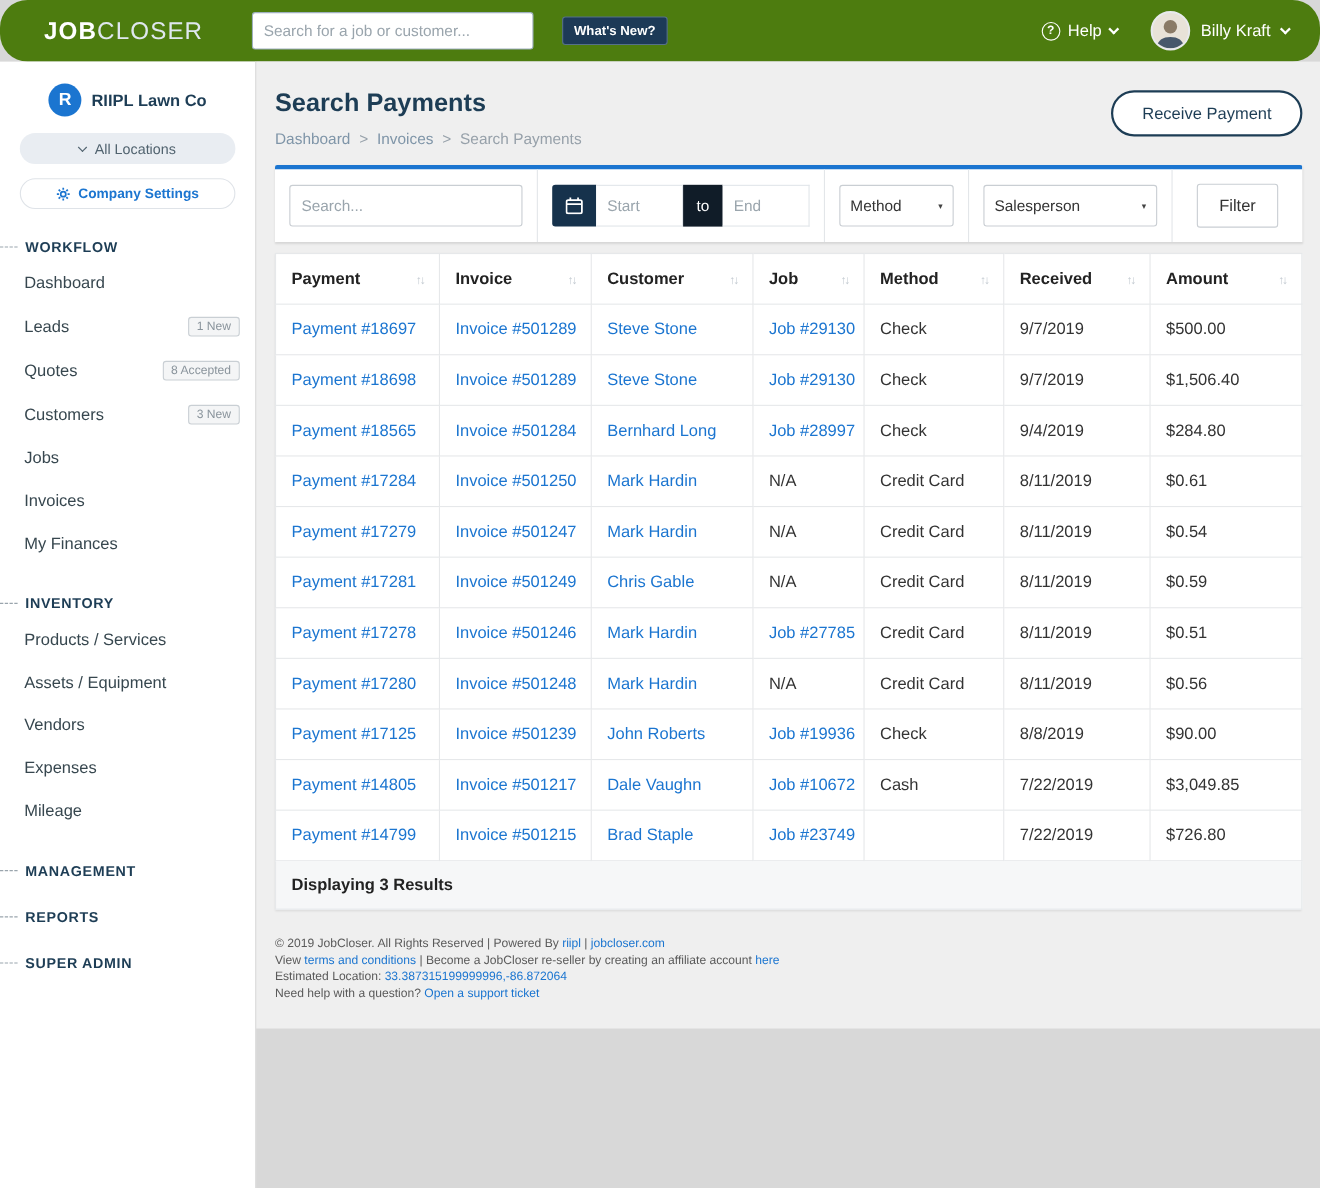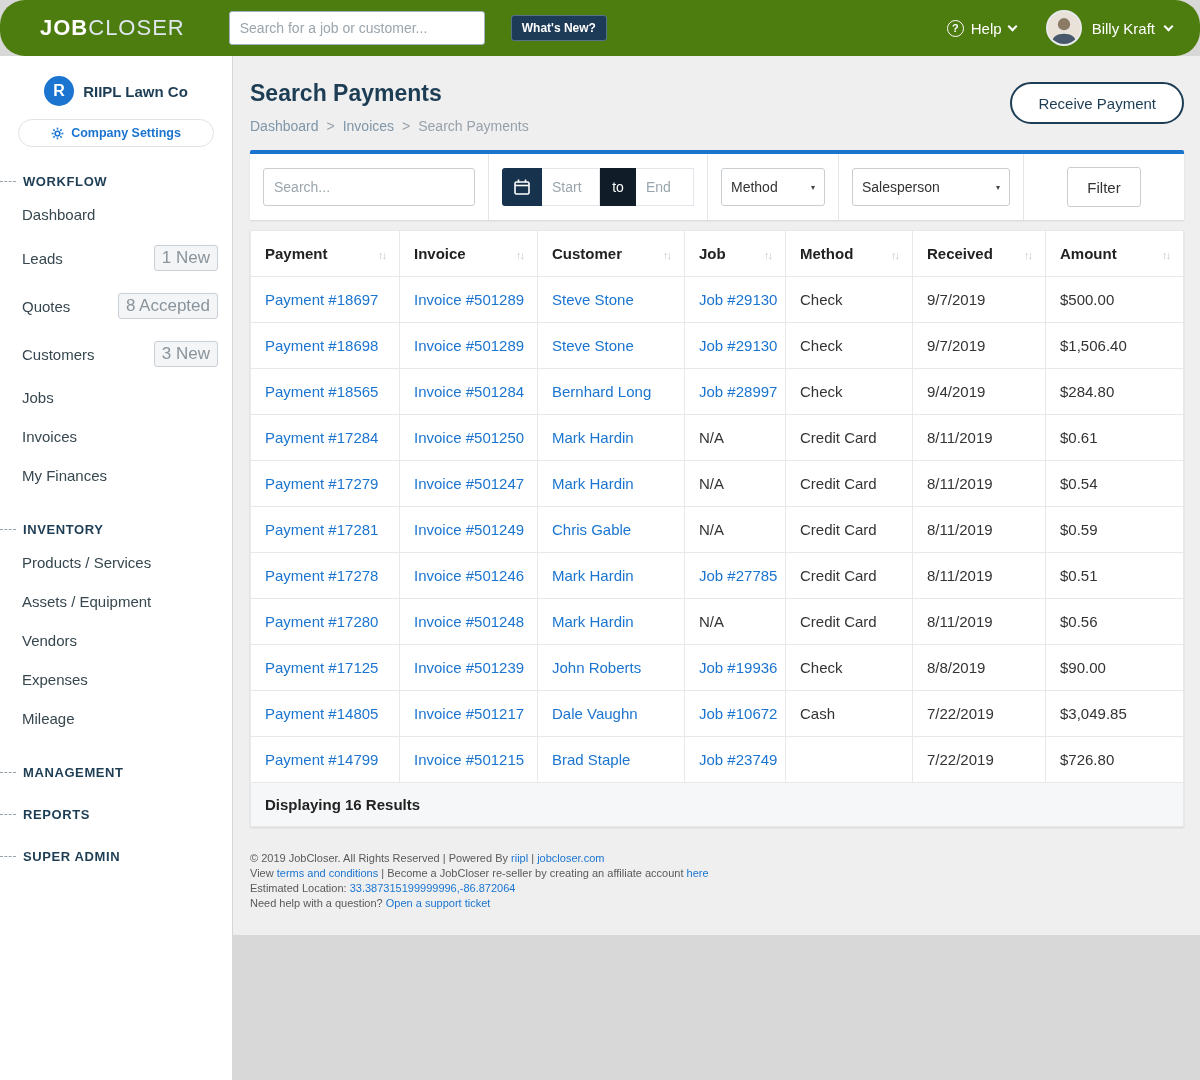--- a/index.html
+++ b/index.html
@@ -32,40 +32,40 @@
   .company-logo { width:30px; height:30px; border-radius:50%; background:#1b75d0; color:#fff; font-weight:bold; display:flex; align-items:center; justify-content:center; font-size:16px; }
   .company-name { font-size:15px; font-weight:bold; color:#1d3d55; }
   .locations-pill { margin:15px 18px 0; height:28px; background:#e9edf2; border-radius:15px; display:flex; align-items:center; justify-content:center; gap:8px; color:#51636f; font-size:13px; cursor:pointer; }
   .locations-pill .chev { width:6px; height:6px; border-width:1.5px; margin-top:-2px; }
   .settings-pill { margin:13px 18px 16px; height:28px; background:#fff; border:1px solid #dfe3e8; border-radius:15px; display:flex; align-items:center; justify-content:center; gap:7px; color:#1b75d0; font-size:12.5px; font-weight:bold; cursor:pointer; }
   .sb-section { display:flex; align-items:center; gap:7px; margin:27px 0 6px 0; }
   .sb-dash { width:16px; border-top:1px dashed #9aa5ad; }
   .sb-sec-label { font-size:13px; font-weight:bold; color:#1d3d55; letter-spacing:0.6px; }
   .sb-item { display:flex; align-items:center; padding:11px 14px 11px 22px; font-size:15px; color:#37474f; cursor:pointer; }
   .sb-item-label { flex:1; }
-  .sb-badge { font-size:17px; color:#8a949c; border:1px solid #c9cfd4; border-radius:3px; padding:2px 7px; background:#f4f5f6; }
+  .sb-badge { font-size:11px; color:#8a949c; border:1px solid #c9cfd4; border-radius:3px; padding:2px 7px; background:#f4f5f6; }
 
   
   .page-head { display:flex; justify-content:space-between; align-items:flex-start; margin-bottom:16px; padding-top:4px; }
   .page-title { font-size:23px; font-weight:bold; color:#1d3d55; }
   .breadcrumb { margin-top:11px; font-size:14px; display:flex; gap:8px; }
   .crumb.link { color:#7f95a8; cursor:pointer; }
   .crumb.current { color:#97a1aa; }
   .crumb-sep { color:#97a1aa; }
   .receive-btn { height:42px; padding:0 26px; border:2px solid #1d3d55; border-radius:21px; background:#fff; color:#1d3d55; font-size:15px; cursor:pointer; font-family:inherit; margin-top:2px; }
 
   
   .filter-card { background:#fff; border-top:4px solid #1b75d0; border-radius:2px 2px 0 0; display:flex; align-items:stretch; box-shadow:0 1px 2px rgba(0,0,0,.10); margin-bottom:10px; }
   .fseg { padding:13px 13px; display:flex; align-items:center; }
   .fseg + .fseg { border-left:1px solid #e3e6e9; }
   .filter-search { width:212px; height:38px; border:1px solid #c9ced3; border-radius:3px; padding:0 10px; font-size:14px; font-family:inherit; outline:none; }
   .filter-search::placeholder, .date-input::placeholder { color:#9aa5ad; }
   .date-group { display:flex; align-items:stretch; height:38px; }
   .cal-btn { width:40px; background:#16324c; border:none; border-radius:3px 0 0 3px; display:flex; align-items:center; justify-content:center; cursor:pointer; }
-  .date-input { width:58px; border:1px solid #e2e6ea; border-left:none; padding:0 10px; font-size:14px; font-family:inherit; outline:none; }
+  .date-input { width:79px; border:1px solid #e2e6ea; border-left:none; padding:0 10px; font-size:14px; font-family:inherit; outline:none; }
   .to-box { width:36px; background:#101c28; color:#fff; display:flex; align-items:center; justify-content:center; font-size:14px; }
   .select { height:38px; border:1px solid #c9ced3; border-radius:3px; display:flex; align-items:center; justify-content:space-between; padding:0 9px; font-size:14px; color:#333; cursor:pointer; background:#fff; }
   .select.method { width:104px; }
   .select.salesperson { width:158px; }
   .sel-caret { font-size:8px; color:#444; margin-left:8px; }
   .fseg-filter { flex:1; justify-content:center; }
   .filter-btn { height:40px; padding:0 19px; background:#fff; border:1px solid #c9ced3; border-radius:3px; font-size:15px; color:#333; cursor:pointer; font-family:inherit; }
 
   
   .table-card { background:#fff; box-shadow:0 1px 2px rgba(0,0,0,.10); }
@@ -108,20 +108,24 @@
     </div>
   </div>
 </div>
 
 <div class="shell">
 
   <div class="sidebar">
     <div class="company-row">
       <span class="company-logo">R</span>
       <span class="company-name">RIIPL Lawn Co</span>
+    </div>
+    <div class="locations-pill">
+      <span class="chev"></span>
+      <span>All Locations</span>
     </div>
     <div class="settings-pill">
       <svg width="13" height="13" viewBox="0 0 20 20">
         <g stroke="#1b75d0" stroke-width="2.4" fill="none">
           <circle cx="10" cy="10" r="3.6"></circle>
           <line x1="10" y1="1" x2="10" y2="4"></line>
             <line x1="10" y1="16" x2="10" y2="19"></line>
           <line x1="1" y1="10" x2="4" y2="10"></line>
             <line x1="16" y1="10" x2="19" y2="10"></line>
           <line x1="3.6" y1="3.6" x2="5.7" y2="5.7"></line>
@@ -365,21 +369,21 @@
                 <td><span class="link">Payment #14799</span></td>
                 <td><span class="link">Invoice #501215</span></td>
                 <td><span class="link">Brad Staple</span></td>
                 <td><span class="link">Job #23749</span></td>
                 <td><span class="plain"></span></td>
                 <td><span class="plain">7/22/2019</span></td>
                 <td><span class="plain">$726.80</span></td>
               </tr>
             </tbody>
         </table>
-        <div class="results-bar">Displaying 16 Results</div>
+        <div class="results-bar">Displaying 3 Results</div>
       </div>
 
       <div class="site-footer">
           <div class="foot-line"><span>© 2019 JobCloser. All Rights Reserved | Powered By </span><span class="foot-link">riipl</span><span> | </span><span class="foot-link">jobcloser.com</span></div>
           <div class="foot-line"><span>View </span><span class="foot-link">terms and conditions</span><span> | Become a JobCloser re-seller by creating an affiliate account </span><span class="foot-link">here</span></div>
           <div class="foot-line"><span>Estimated Location: </span><span class="foot-link">33.387315199999996,-86.872064</span></div>
           <div class="foot-line"><span>Need help with a question? </span><span class="foot-link">Open a support ticket</span></div>
         </div>
 
     </div>

